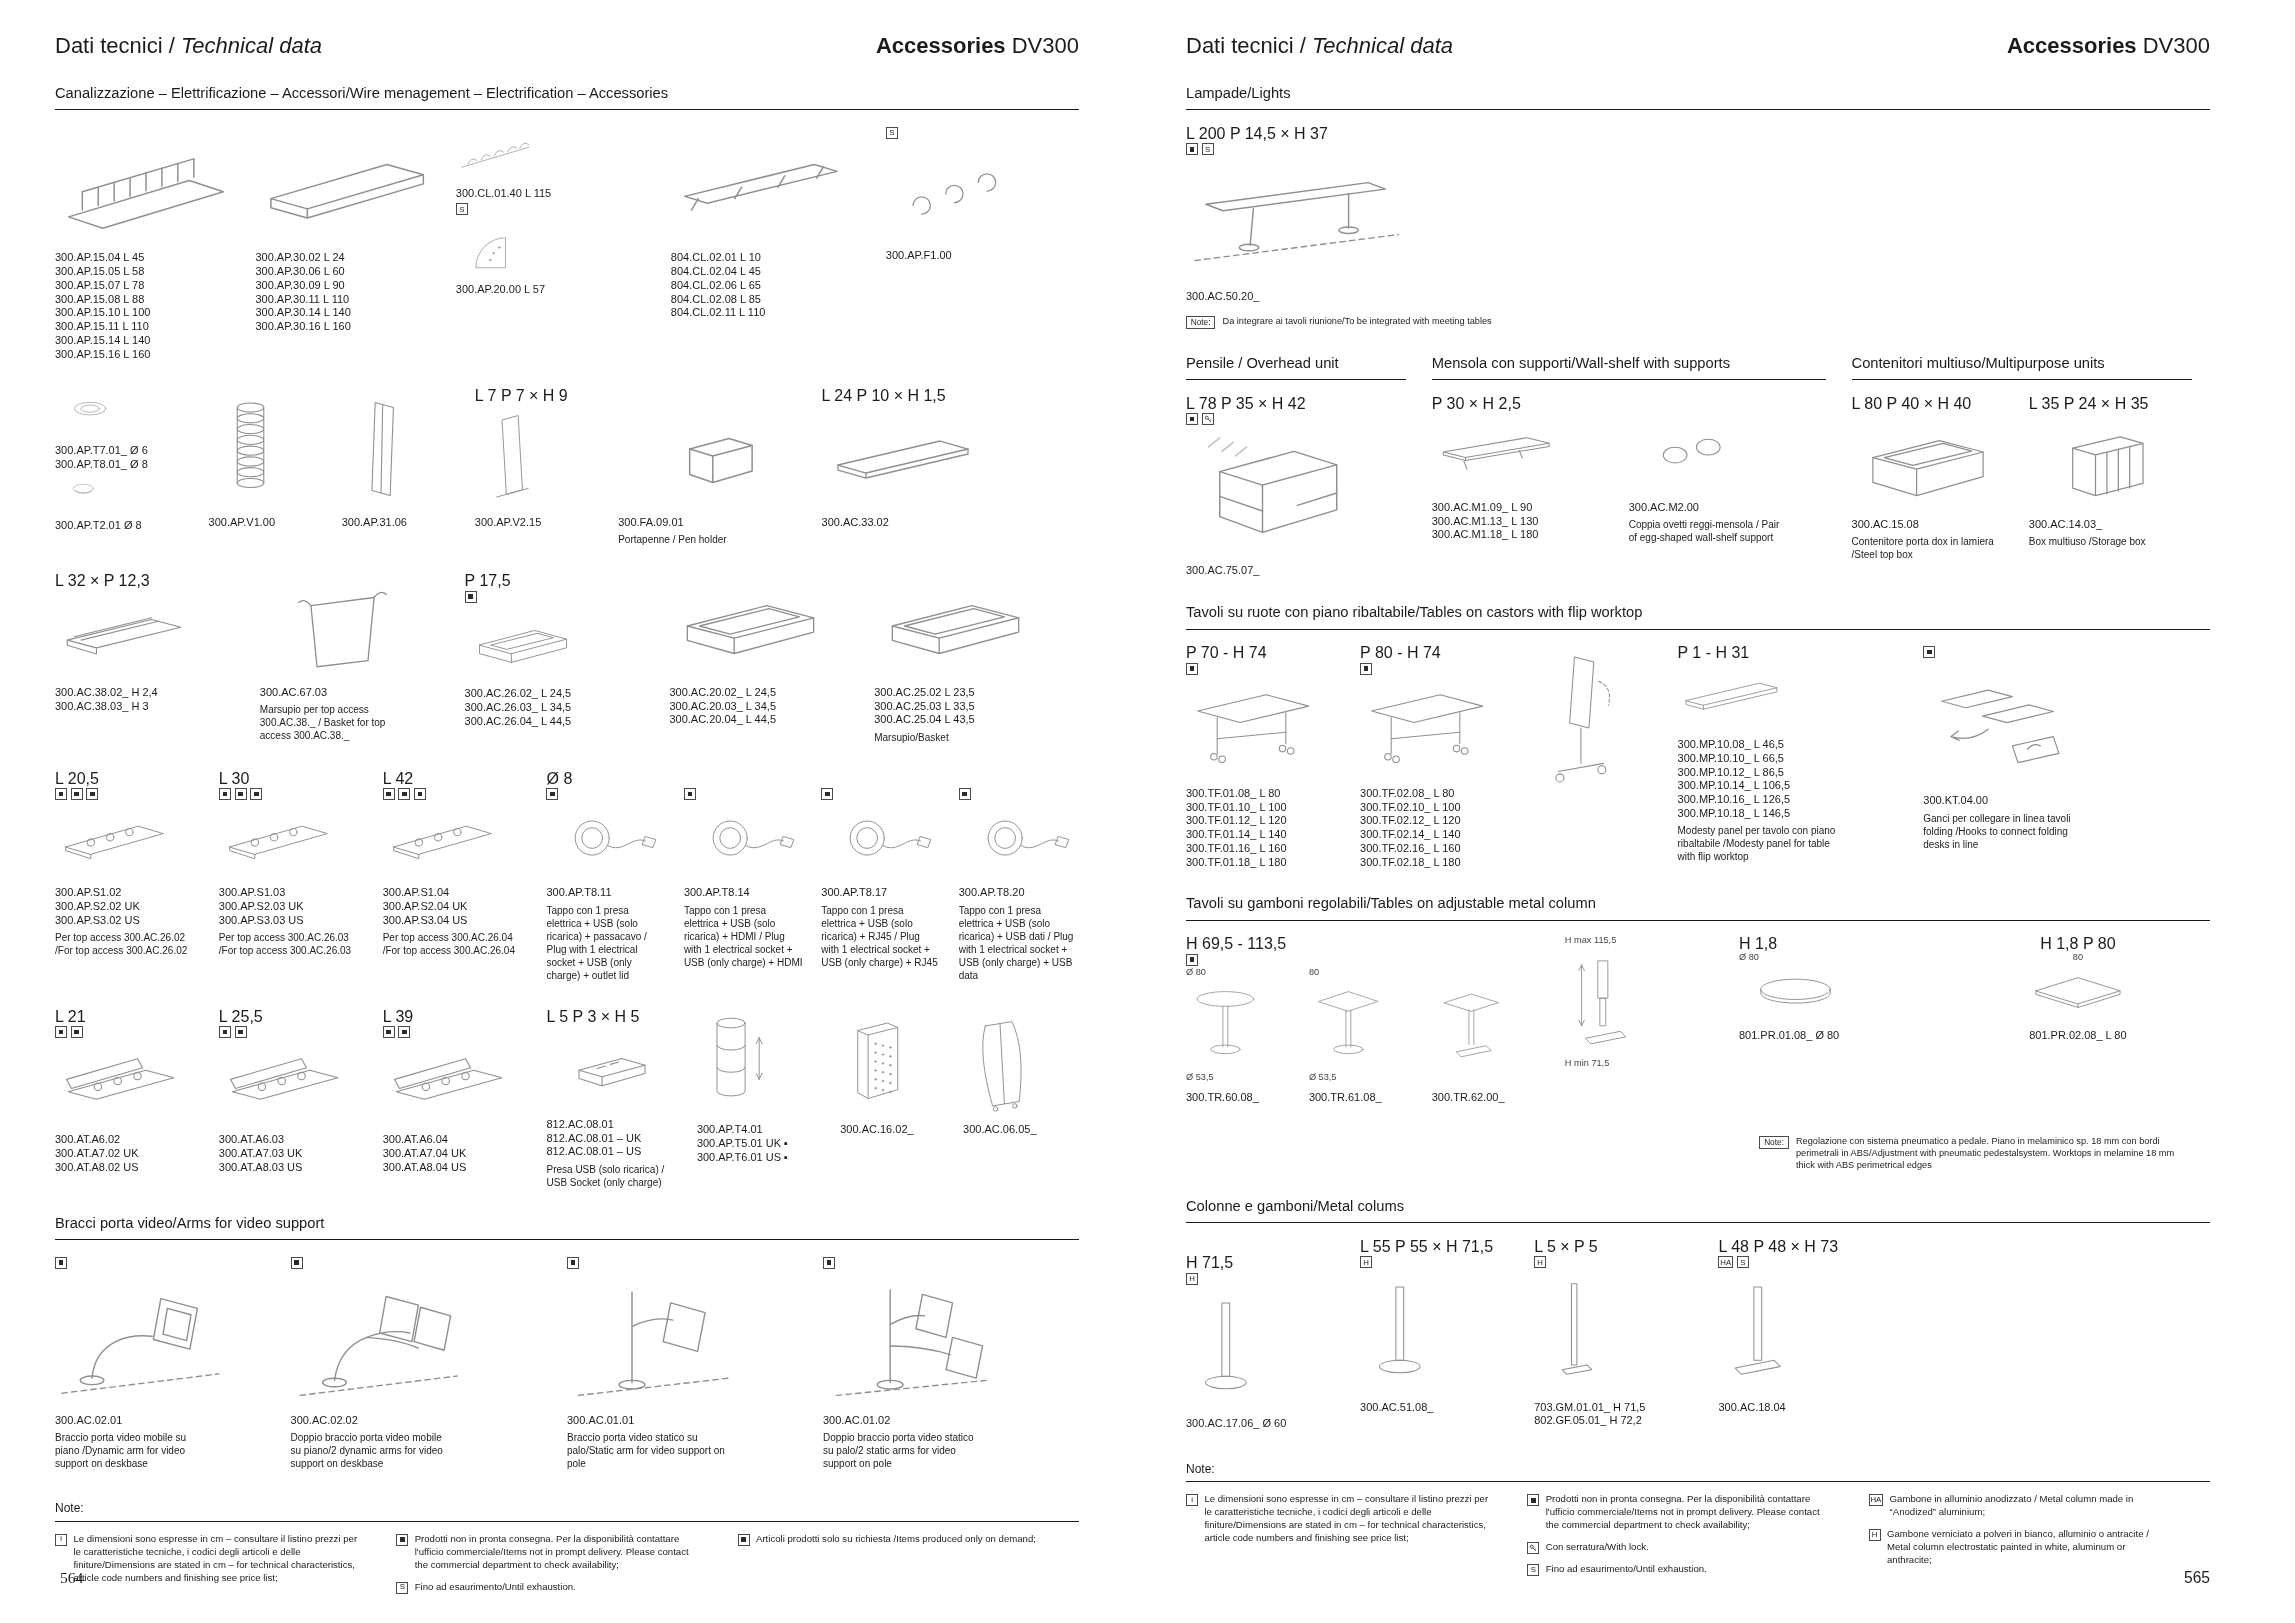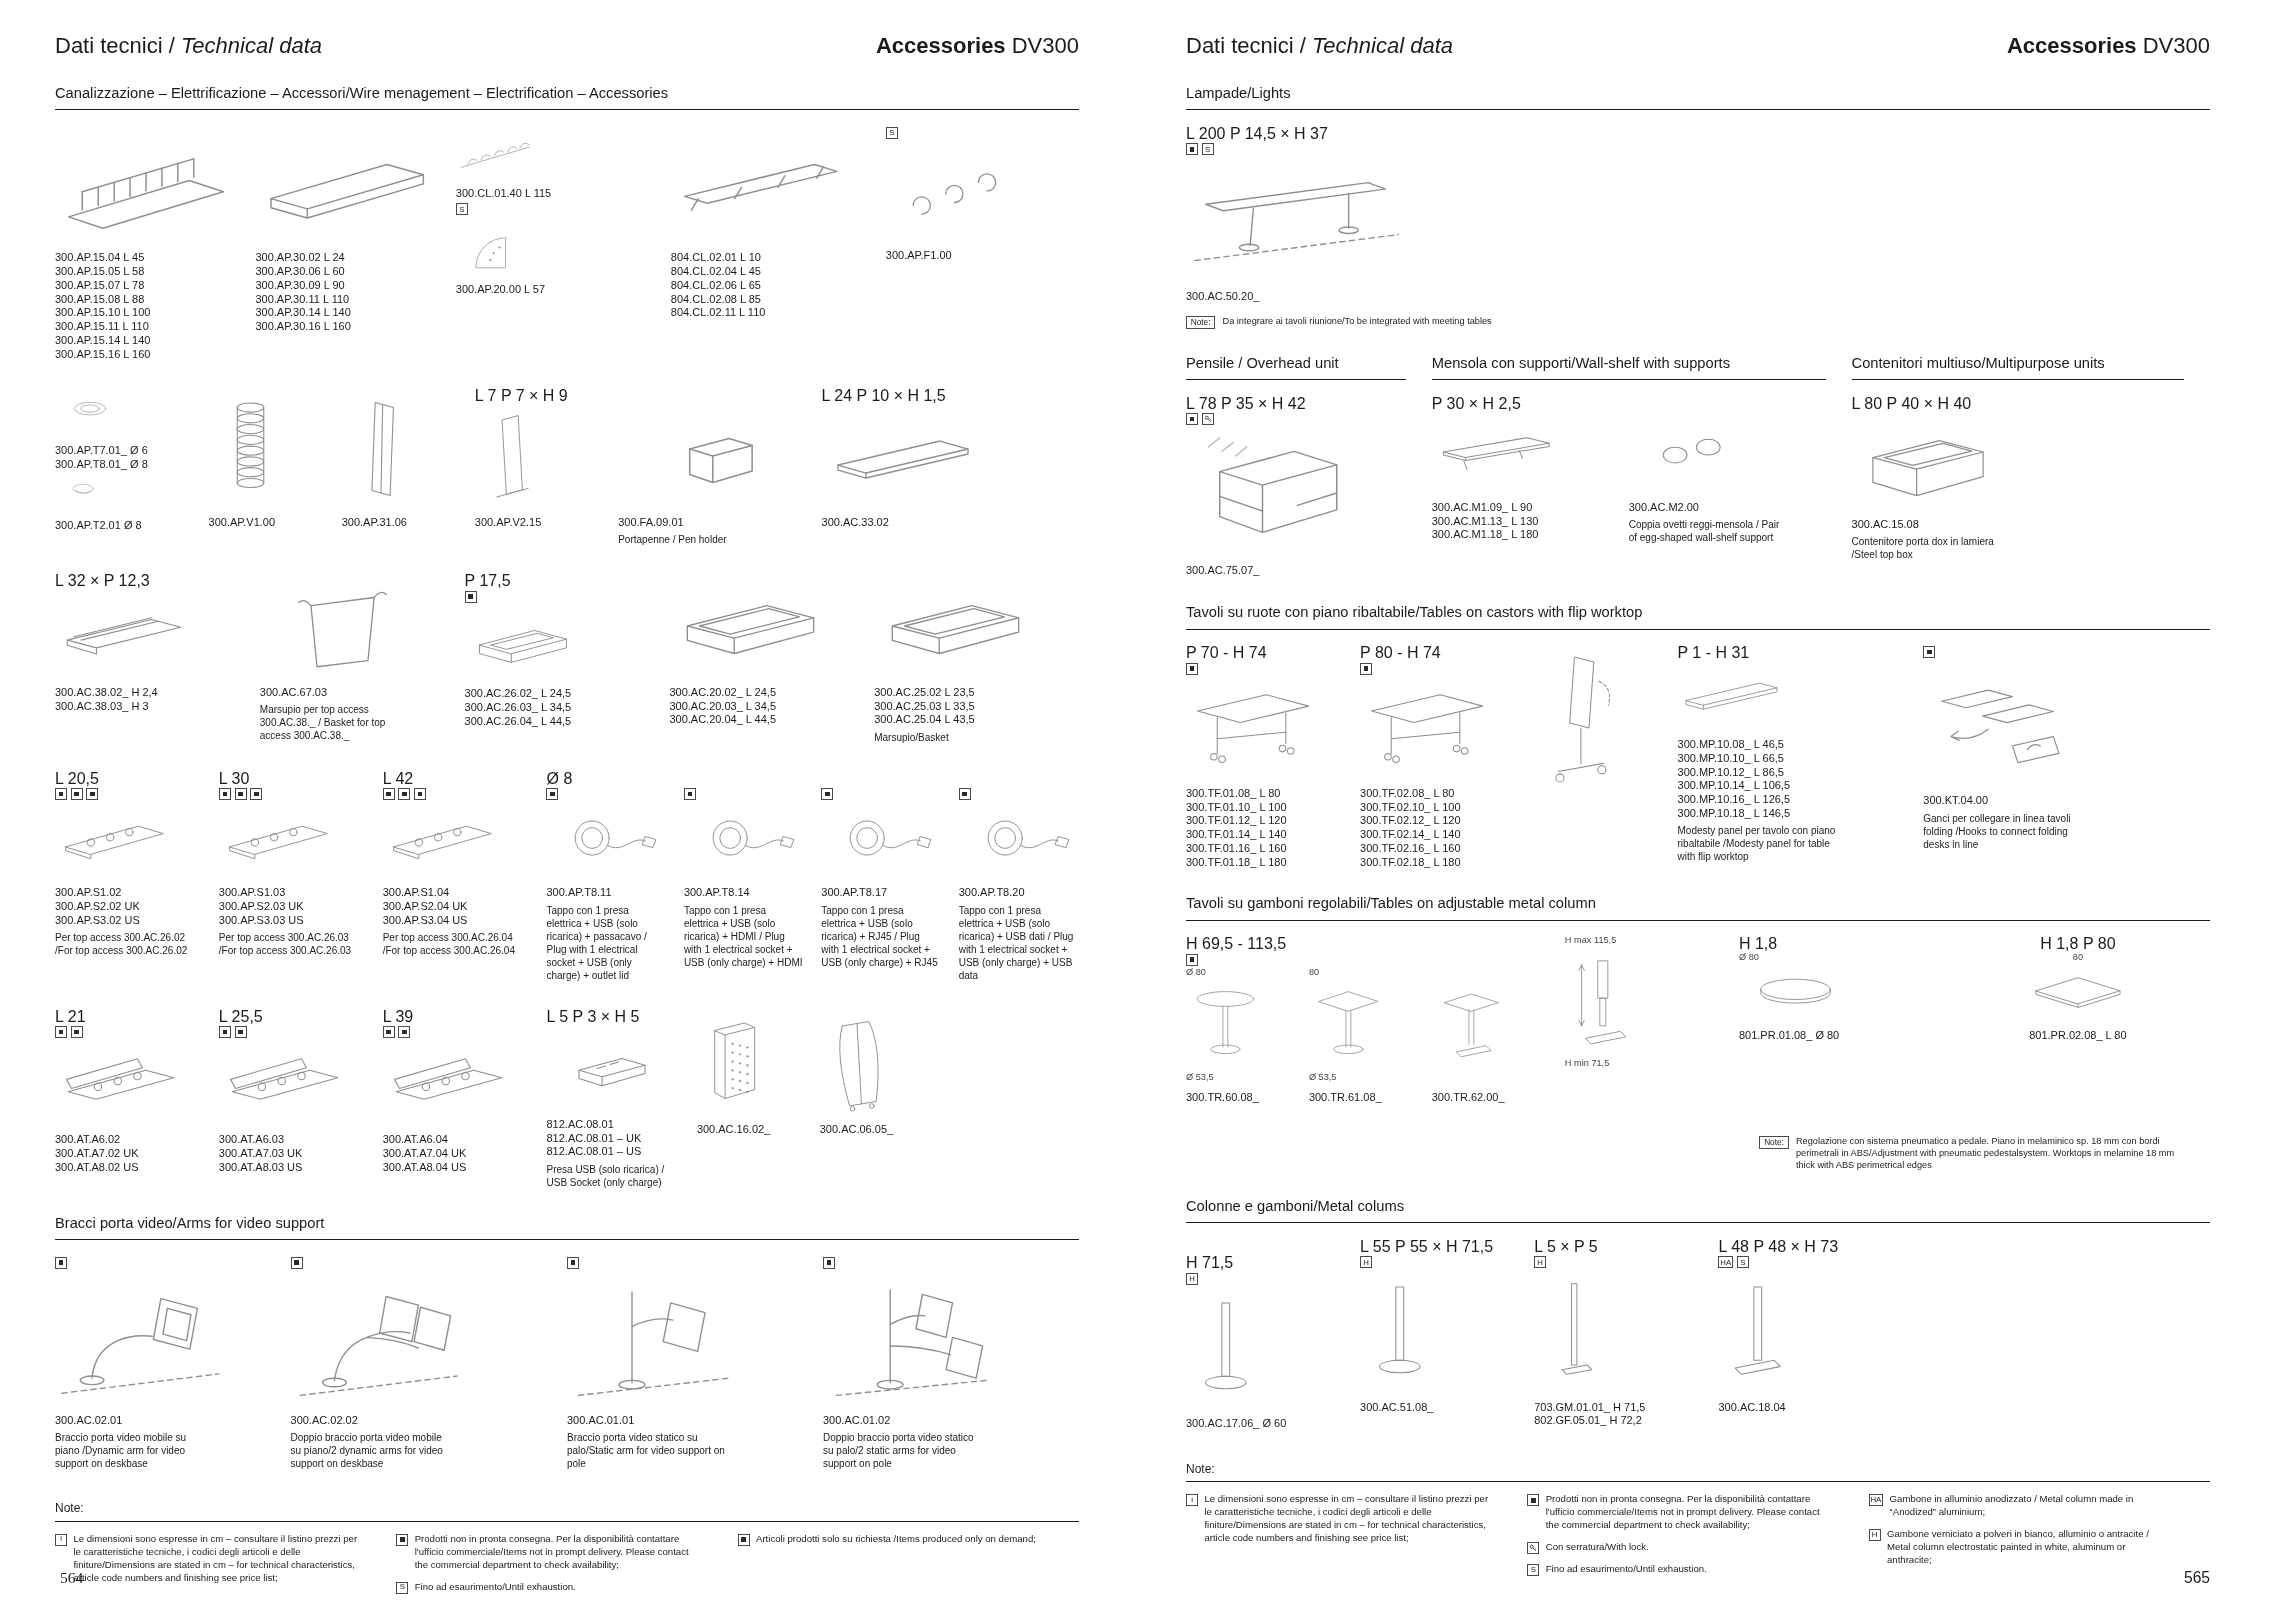--- a/index.html
+++ b/index.html
@@ -565,20 +565,35 @@
                   <path d="M62,50 l10,-3 M78,45 l10,-3"></path>
                 </svg>
               </div>
               <div class="codes">
                 <div class="code">812.AC.08.01</div>
                 <div class="code">812.AC.08.01 – UK</div>
                 <div class="code">812.AC.08.01 – US</div>
               </div>
               <div class="desc">Presa USB (solo ricarica) / USB Socket (only charge)</div>
             </div>
+            <div class="cell" style="flex: 0 0 14%;">
+              <div class="sk" style="height: 110px;">
+                <svg width="74" height="104" viewBox="0 0 100 140" fill="none" stroke="#8f8f8f" stroke-width="1.3" stroke-linecap="round" stroke-linejoin="round">
+                  <ellipse cx="46" cy="16" rx="19" ry="6.5"></ellipse>
+                  <path d="M27,16 v92 a19,6.5 0 0 0 38,0 v-92"></path>
+                  <path d="M27,46 a19,6.5 0 0 0 38,0 M27,76 a19,6.5 0 0 0 38,0"></path>
+                  <path d="M84,36 v56 M84,36 l-4,8 M84,36 l4,8 M84,92 l-4,-8 M84,92 l4,-8"></path>
+                </svg>
+              </div>
+              <div class="codes">
+                <div class="code">300.AP.T4.01</div>
+                <div class="code">300.AP.T5.01 UK ▪</div>
+                <div class="code">300.AP.T6.01 US ▪</div>
+              </div>
+            </div>
             <div class="cell" style="flex: 0 0 12%;">
               <div class="sk" style="height: 110px;">
                 <svg width="74" height="104" viewBox="0 0 100 140" fill="none" stroke="#8f8f8f" stroke-width="1.3" stroke-linecap="round" stroke-linejoin="round">
                   <path d="M24,26 L64,16 L78,22 L38,32 Z"></path>
                   <path d="M24,26 v84 l14,8 v-86"></path>
                   <path d="M78,22 v84 l-40,12"></path>
                   <circle cx="48" cy="44" r="1"></circle>
                   <circle cx="58" cy="46.5" r="1"></circle>
                   <circle cx="68" cy="49" r="1"></circle>
                   <circle cx="48" cy="56" r="1"></circle>
@@ -851,20 +866,34 @@
                       <path d="M22,46 L92,28 L138,40 L68,58 Z"></path>
                       <path d="M22,46 v26 l46,14 v-28 M138,40 v26 l-70,20"></path>
                       <path d="M34,46 L96,31 L126,39 L64,54 Z"></path>
                     </svg>
                   </div>
                   <div class="codes">
                     <div class="code">300.AC.15.08</div>
                   </div>
                   <div class="desc">Contenitore porta dox in lamiera /Steel top box</div>
                 </div>
+                <div class="cell" style="flex: 0 0 48%;">
+                  <div class="dims">L 35 P 24 × H 35</div>
+                  <div class="sk" style="height: 101px;">
+                    <svg width="152" height="95" viewBox="0 0 160 100" fill="none" stroke="#8f8f8f" stroke-width="1.3" stroke-linecap="round" stroke-linejoin="round">
+                      <path d="M46,36 L96,24 L120,31 L70,43 Z"></path>
+                      <path d="M46,36 v42 l24,8 v-43 M120,31 v42 l-50,13"></path>
+                      <path d="M82,40 v44 M94,37 v44 M106,34 v44"></path>
+                    </svg>
+                  </div>
+                  <div class="codes">
+                    <div class="code">300.AC.14.03_</div>
+                  </div>
+                  <div class="desc">Box multiuso /Storage box</div>
+                </div>
               </div>
             </div>
           </div>
         </section>
         <section class="section">
           <div class="section-title">Tavoli su ruote con piano ribaltabile/Tables on castors with flip worktop</div>
           <div class="prow">
             <div class="cell" style="flex: 0 0 17%;">
               <div class="dims">P 70 - H 74</div>
               <div class="mks">

